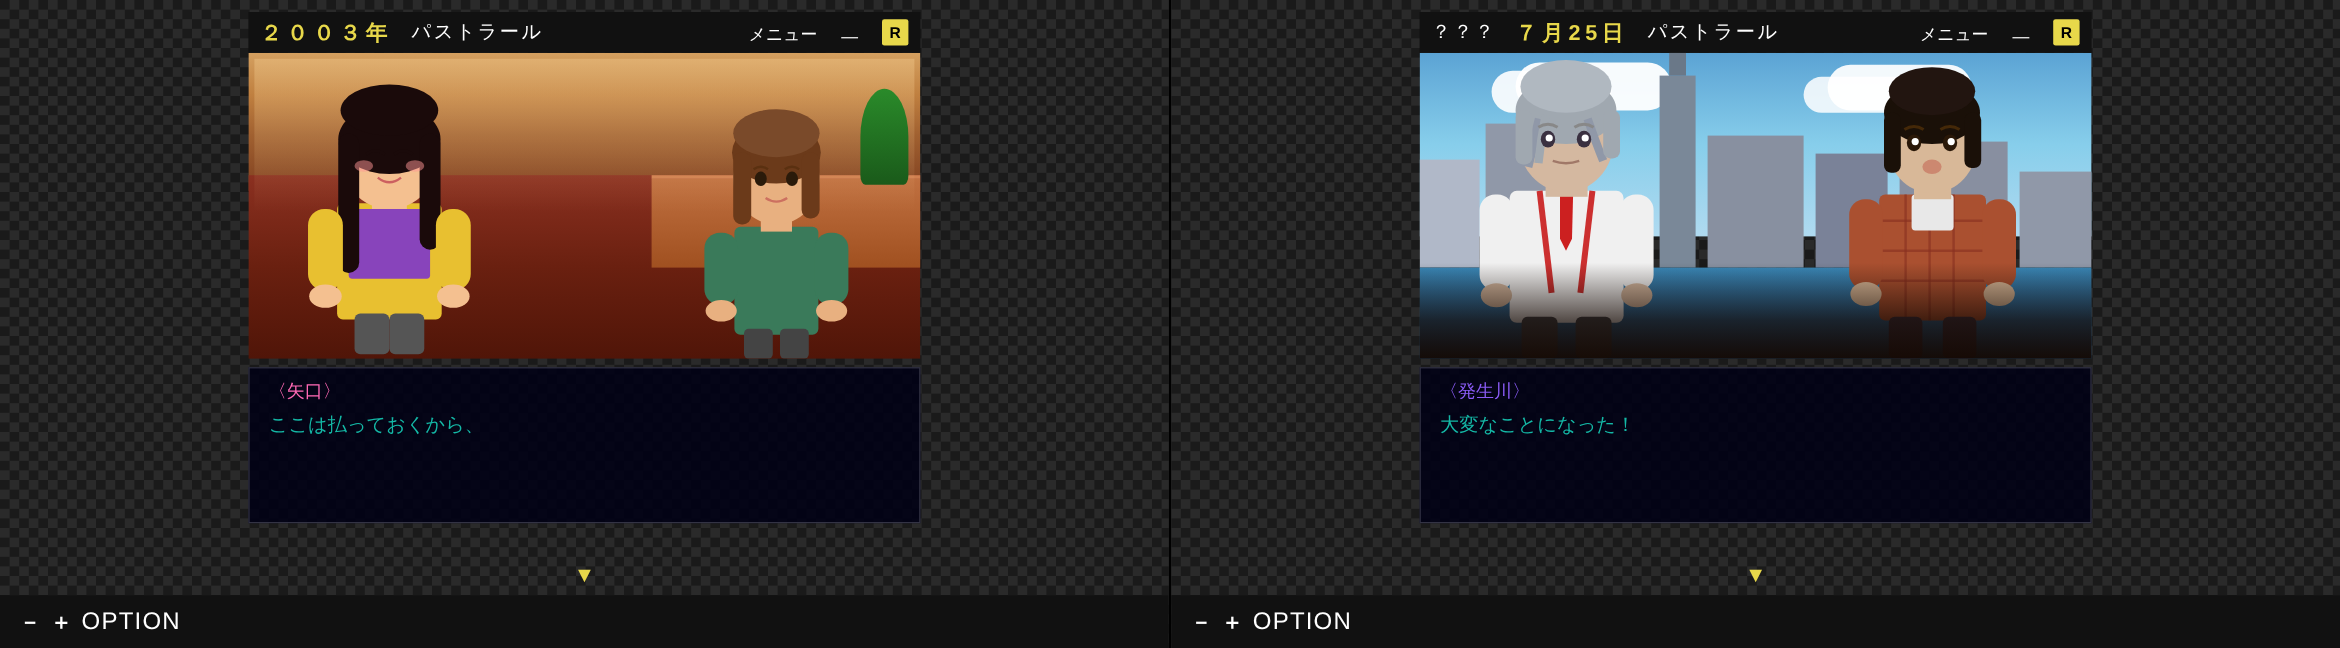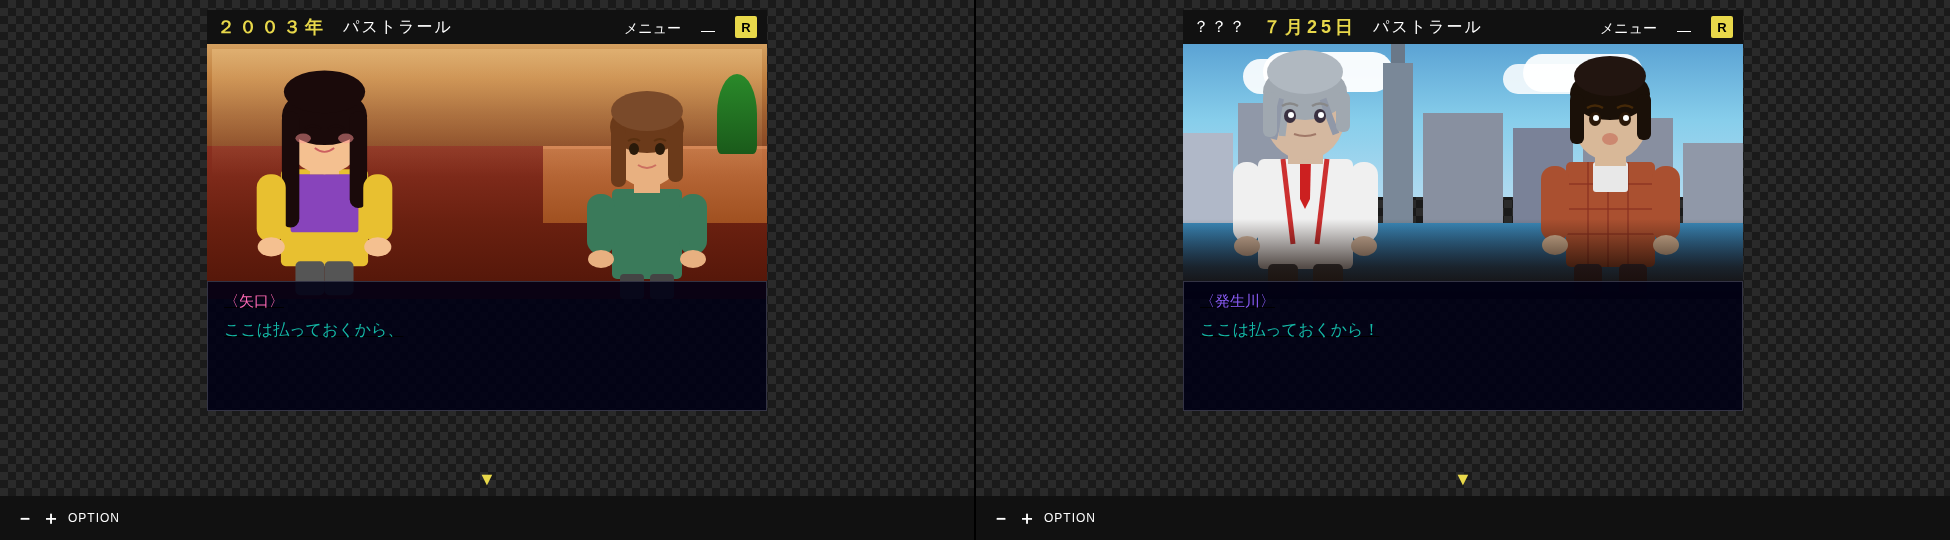--- a/index.html
+++ b/index.html
@@ -120,30 +120,29 @@
       bottom: 0;
       right: 50px;
       width: 130px;
       height: 210px;
       z-index: 3;
     }
 
     
     .dialogue-box {
       position: absolute;
-      top: 281px;
+      top: 306px;
       left: 50%;
       transform: translateX(-50%);
       width: 560px;
       min-height: 130px;
       background: rgba(0, 0, 20, 0.88);
       border: 1px solid #334;
       z-index: 4;
       padding: 10px 16px 12px;
-      text-decoration: underline;
     }
 
     .speaker-name {
       color: #ff69b4;
       font-size: 15px;
       margin-bottom: 6px;
     }
 
     .speaker-name-right {
       color: #8b5cf6;
@@ -179,21 +178,21 @@
     }
 
     .bottom-plus {
       color: #fff;
       font-size: 18px;
       font-weight: bold;
     }
 
     .bottom-option {
       color: #ffffff;
-      font-size: 12px;
+      font-size: 20px;
       letter-spacing: 1px;
       text-transform: uppercase;
     }
 
     
     .restaurant-scene {
       position: absolute;
       inset: 0;
       overflow: hidden;
     }
@@ -509,21 +508,21 @@
         <rect x="81" y="210" width="28" height="35" rx="5" fill="#3a3040"></rect>
       </svg>
 
       <div style="position:absolute;bottom:0;left:0;right:0;height:80px;background:linear-gradient(0deg,rgba(20,8,2,0.95) 0%,rgba(20,8,2,0.7) 40%,transparent 100%);z-index:4;"></div>
     </div>
   </div>
 
   <div class="dialogue-box">
     <div class="speaker-name-right">〈発生川〉</div>
     <div class="dialogue-text">
-      <div>ここは払っておくから！</div>
+      <div>大変なことになった！</div>
     </div>
   </div>
 
   <div style="position:absolute;bottom:50px;left:50%;transform:translateX(-50%);color:#e8d84a;font-size:18px;z-index:5;">▼</div>
 
   <div class="bottom-bar">
     <span class="bottom-minus">－</span>
     <span class="bottom-plus">＋</span>
     <span class="bottom-option">OPTION</span>
   </div>

